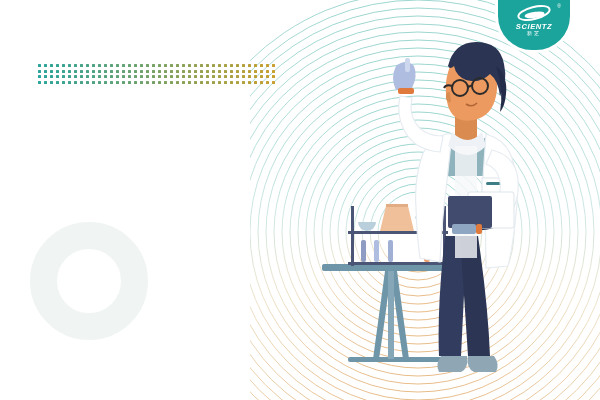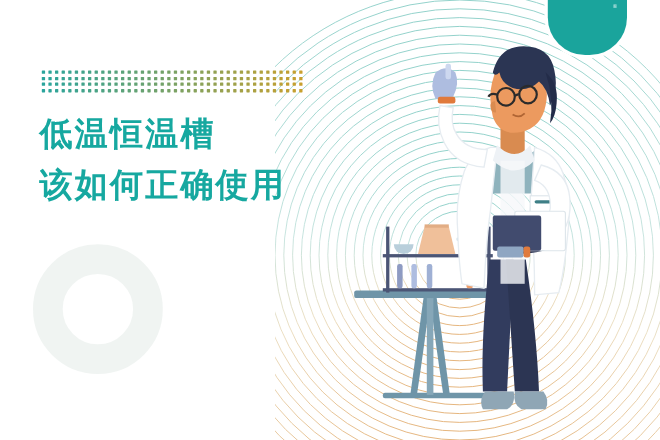--- a/index.html
+++ b/index.html
@@ -300,24 +300,20 @@
       <i style="background: rgb(172, 161, 66);"></i>
       <i style="background: rgb(176, 161, 63);"></i>
       <i style="background: rgb(180, 161, 60);"></i>
       <i style="background: rgb(184, 160, 57);"></i>
       <i style="background: rgb(188, 160, 54);"></i>
       <i style="background: rgb(192, 160, 52);"></i>
       <i style="background: rgb(196, 160, 49);"></i>
       <i style="background: rgb(200, 160, 46);"></i>
     </div>
 
-  <div class="headline">
-    <span>低温恒温槽</span>
-    <span class="l2">该如何正确使用</span>
-  </div>
 
   <svg class="illo" viewBox="0 0 600 400" xmlns="http://www.w3.org/2000/svg">
 
     <g>
       <rect x="322" y="264" width="148" height="7" rx="2" fill="#6f95a8"></rect>
       <path d="M385 271 q-6 44 -12 88 h6 q7 -46 12 -88 z" fill="#6f95a8"></path>
       <path d="M397 271 q6 44 12 88 h-6 q-7 -46 -12 -88 z" fill="#6f95a8"></path>
       <rect x="348" y="357" width="96" height="5" rx="2" fill="#6f95a8"></rect>
       <rect x="388" y="271" width="6" height="88" fill="#86a7b8"></rect>
     </g>
@@ -389,15 +385,20 @@
       </g>
 
       <path d="M466 104 q6 4 11 -1" stroke="#b06534" stroke-width="1.6" fill="none"></path>
 
       <path d="M450 92 q-5 0 -4 6 q1 5 5 4 z" fill="#d98b50"></path>
     </g>
   </svg>
 
   <div class="logo">
     <div class="reg">®</div>
+    <div class="inner">
+      <div class="swoosh"></div>
+      <div class="brand">SCIENTZ</div>
+      <div class="cn">新芝</div>
+    </div>
   </div>
 
 </div>
 
 </body></html>

